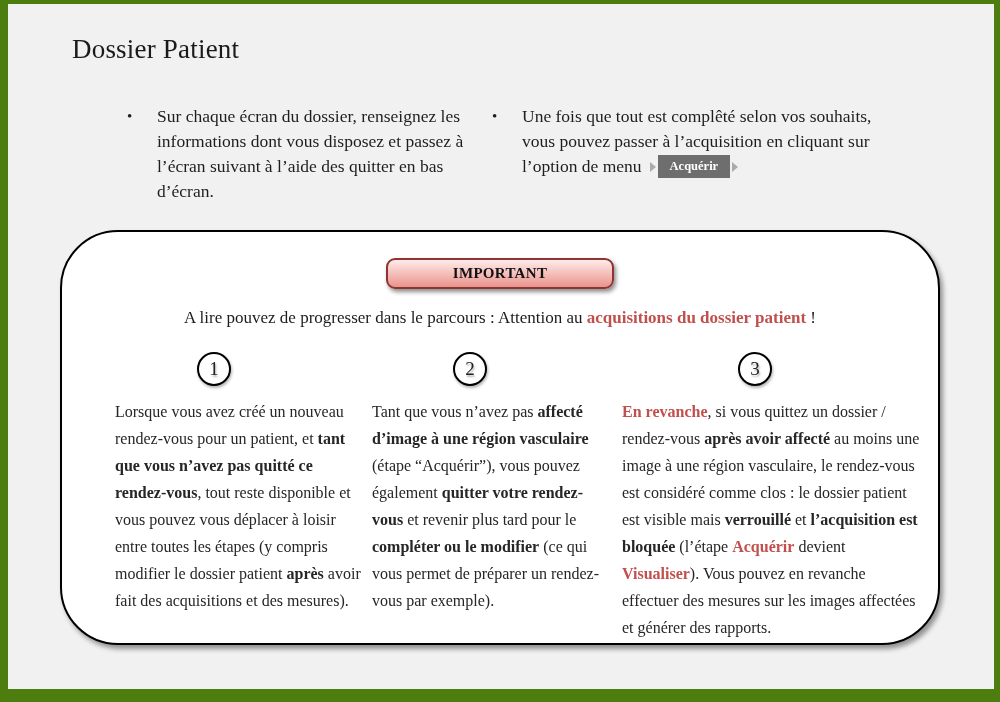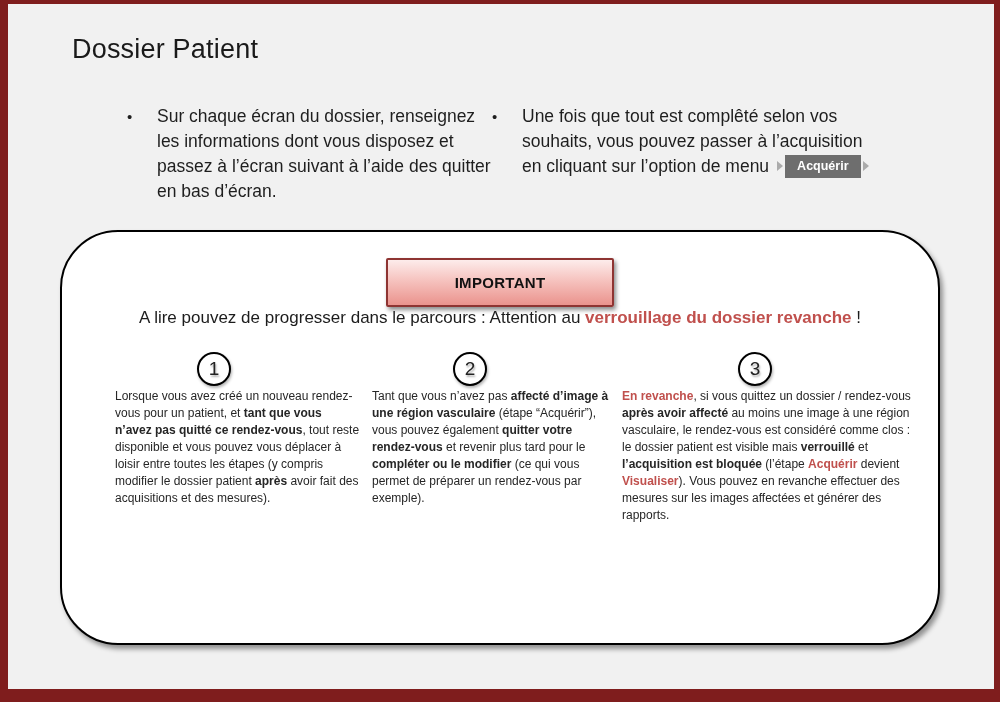--- a/index.html
+++ b/index.html
@@ -4,56 +4,56 @@
 <style>
   :root{
     --accent-red:#C0504D;
     --badge-border:#8E3432;
     --menu-button-bg:#6E6E6E;
     --slide-bg:#F1F1F1;
   }
   *{margin:0;padding:0;box-sizing:border-box;}
   html,body{width:1000px;height:702px;}
   body{font-family:"Liberation Sans","DejaVu Sans",sans-serif;background:#000;}
-  .stage{position:relative;width:1000px;height:702px;background:#7f1d1d;overflow:hidden;}
+  .stage{position:relative;width:1000px;height:702px;background:#4d7c0f;overflow:hidden;font-family:Liberation Serif, serif;}
   .slide{position:absolute;left:8px;top:4px;right:6px;bottom:13px;background:var(--slide-bg);}
 
   .title{position:absolute;left:64px;top:30px;font-size:27px;font-weight:400;color:#1a1a1a;letter-spacing:0.2px;}
 
   .bullet{position:absolute;top:100px;display:flex;color:#1e1e1e;font-size:17.5px;line-height:25px;}
   .bullet .marker{width:30px;flex:0 0 30px;font-size:15px;line-height:25px;}
   .bullet-left{left:119px;width:375px;}
   .bullet-right{left:484px;width:392px;}
 
   .menu-btn{position:relative;display:inline-block;margin-left:16px;padding:3px 12px 4px;background:var(--menu-button-bg);
     color:#fff;font-size:12.5px;font-weight:700;line-height:16px;vertical-align:middle;top:-1px;}
   .menu-btn .mark{position:absolute;top:50%;margin-top:-5px;width:0;height:0;border-top:5px solid transparent;border-bottom:5px solid transparent;}
   .menu-btn .mark-l{left:-8px;border-left:6px solid #ababab;}
   .menu-btn .mark-r{right:-8px;border-left:6px solid #ababab;}
 
   .callout{position:absolute;left:52px;top:226px;width:880px;height:415px;background:#fff;
     border:2px solid #000;border-radius:58px;box-shadow:3px 4px 5px rgba(0,0,0,0.40);}
 
-  .badge{position:absolute;left:50%;transform:translateX(-50%);top:26px;width:228px;height:49px;
-    border:2px solid var(--badge-border);border-radius:2px;
+  .badge{position:absolute;left:50%;transform:translateX(-50%);top:26px;width:228px;height:31px;
+    border:2px solid var(--badge-border);border-radius:9px;
     background:linear-gradient(to bottom,#FDECEB 0%,#F6C3BF 45%,#EA938D 100%);
     box-shadow:2px 3px 4px rgba(0,0,0,0.45);
     display:flex;align-items:center;justify-content:center;
     font-size:15px;font-weight:700;color:#111;letter-spacing:0.3px;}
 
   .intro{position:absolute;left:0;right:0;top:76px;text-align:center;font-size:17px;color:#1c1c1c;}
 
   .step-circle{position:absolute;top:120px;width:34px;height:34px;border:2px solid #000;border-radius:50%;
     background:#fff;display:flex;align-items:center;justify-content:center;
     font-size:19px;color:#222;box-shadow:1px 2px 3px rgba(0,0,0,0.3);text-shadow:1px 2px 2px rgba(0,0,0,0.3);}
   .circle-1{left:135px;}
   .circle-2{left:391px;}
   .circle-3{left:676px;}
 
-  .step-text{position:absolute;top:156px;font-size:12px;line-height:17px;color:#262626;}
+  .step-text{position:absolute;top:166px;font-size:16px;line-height:27px;color:#262626;}
   .col-1{left:53px;width:246px;}
   .col-2{left:310px;width:242px;}
   .col-3{left:560px;width:299px;}
 
   .b{font-weight:700;}
   .c-red{color:var(--accent-red);}
 </style>
 </head>
 <body>
 
@@ -69,21 +69,21 @@
 
     <div class="bullet bullet-right">
       <span class="marker">•</span>
       <span><span>Une fois que tout est complêté selon vos souhaits, vous pouvez passer à l’acquisition en cliquant sur l’option de menu</span><span class="menu-btn"><span class="mark mark-l"></span><span>Acquérir</span><span class="mark mark-r"></span></span></span>
     </div>
 
     <div class="callout">
 
       <div class="badge">IMPORTANT</div>
 
-      <div class="intro"><span>A lire pouvez de progresser dans le parcours : Attention au </span><span class="b c-red">verrouillage du dossier revanche</span><span> !</span></div>
+      <div class="intro"><span>A lire pouvez de progresser dans le parcours : Attention au </span><span class="b c-red">acquisitions du dossier patient</span><span> !</span></div>
 
       <div class="step-circle circle-1">1</div>
       <div class="step-circle circle-2">2</div>
       <div class="step-circle circle-3">3</div>
 
       <div class="step-text col-1"><span>Lorsque vous avez créé un nouveau rendez-vous pour un patient, et </span><span class="b">tant que vous n’avez pas quitté ce rendez-vous</span><span>, tout reste disponible et vous pouvez vous déplacer à loisir entre toutes les étapes (y compris modifier le dossier patient </span><span class="b">après</span><span> avoir fait des acquisitions et des mesures).</span></div>
       <div class="step-text col-2"><span>Tant que vous n’avez pas </span><span class="b">affecté d’image à une région vasculaire</span><span> (étape “Acquérir”), vous pouvez également </span><span class="b">quitter votre rendez-vous</span><span> et revenir plus tard pour le </span><span class="b">compléter ou le modifier</span><span> (ce qui vous permet de préparer un rendez-vous par exemple).</span></div>
       <div class="step-text col-3"><span class="b c-red">En revanche</span><span>, si vous quittez un dossier / rendez-vous </span><span class="b">après avoir affecté</span><span> au moins une image à une région vasculaire, le rendez-vous est considéré comme clos : le dossier patient est visible mais </span><span class="b">verrouillé</span><span> et </span><span class="b">l’acquisition est bloquée</span><span> (l’étape </span><span class="b c-red">Acquérir</span><span> devient </span><span class="b c-red">Visualiser</span><span>). Vous pouvez en revanche effectuer des mesures sur les images affectées et générer des rapports.</span></div>
 
     </div>

